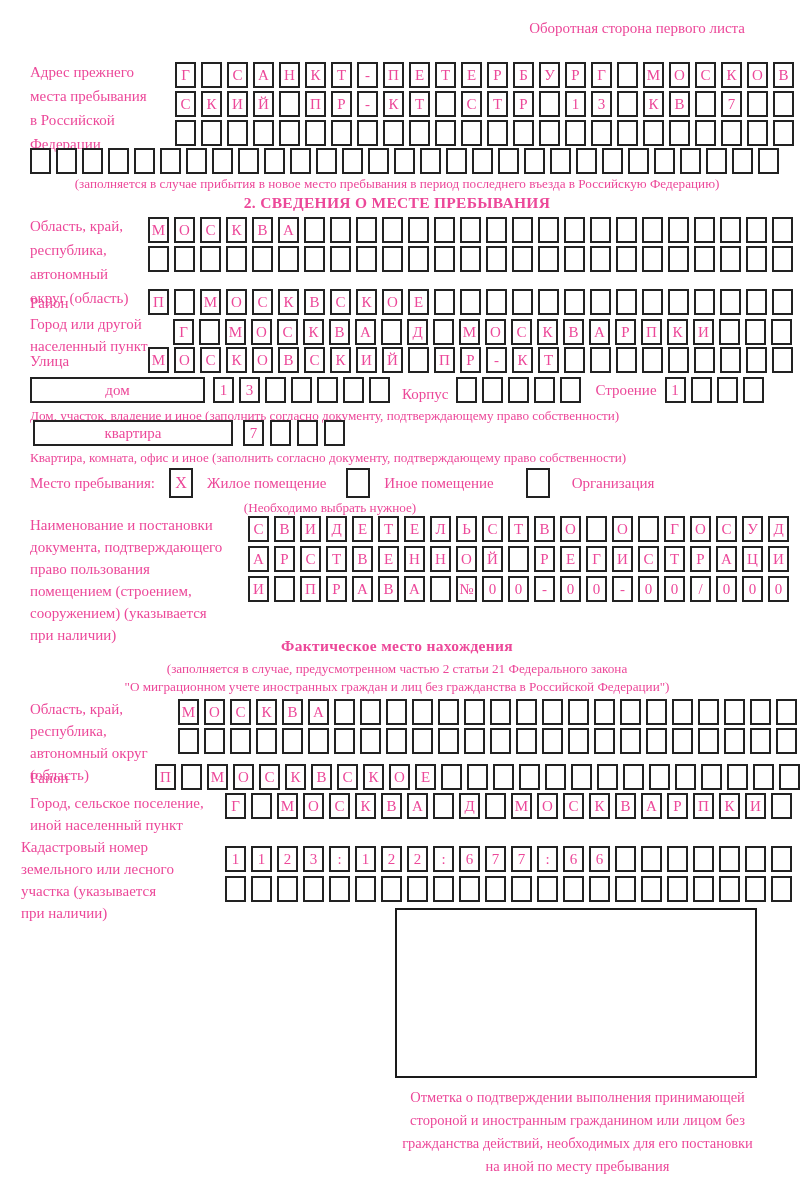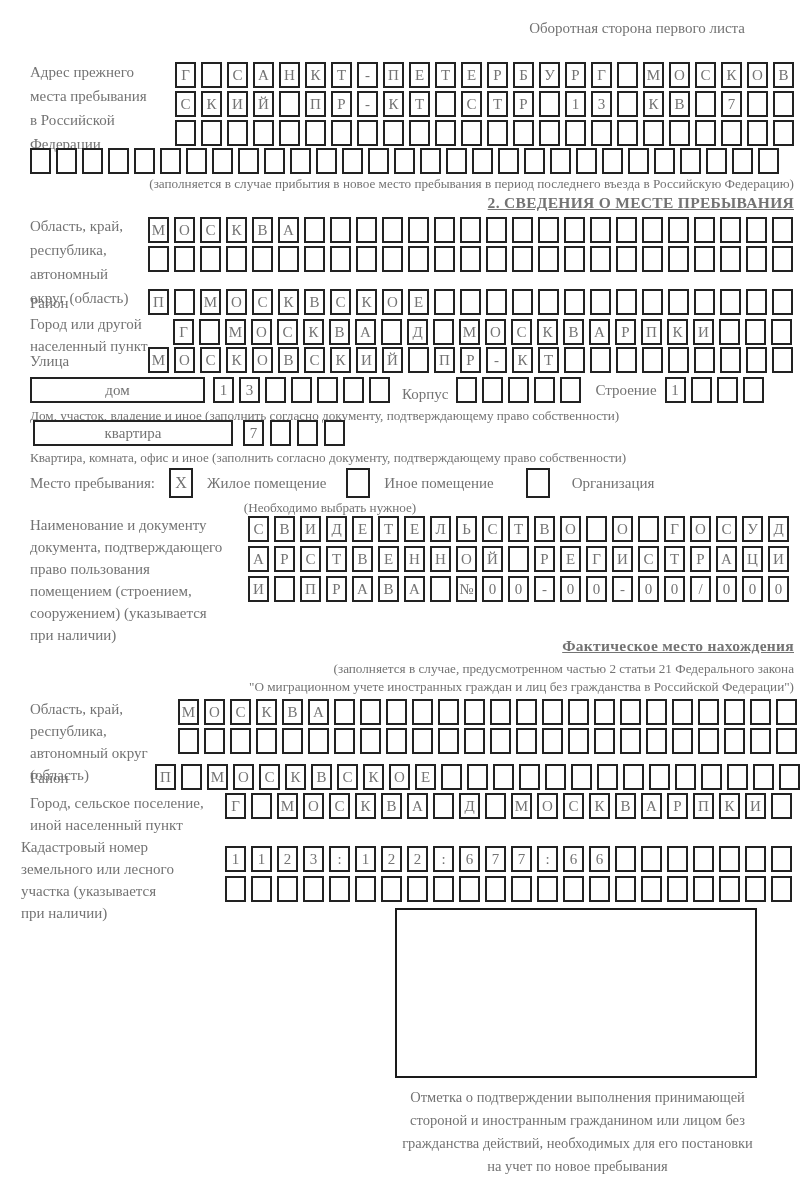--- a/index.html
+++ b/index.html
@@ -1,27 +1,27 @@
 <!DOCTYPE html>
 <html><head>
 <meta charset="utf-8">
 <style>
   html,body { margin:0; padding:0; background:#ffffff; }
   .page {
     position:relative; width:800px; height:1180px; background:#fff;
-    font-family:"Liberation Serif","DejaVu Serif",serif; color:#737373;
+    font-family:"Liberation Serif","DejaVu Serif",serif; color:#ec4899;
     overflow:hidden;
   }
   .abs { position:absolute; }
   .pg-note { font-size:15px; }
   .lbl { font-size:15px; line-height:24px; }
   .lbl-tight { font-size:15px; line-height:22px; }
   .caption { font-size:13.2px; }
-  .center { left:0; width:794px; text-align:right; }
-  .sec-title { font-size:15.5px; font-weight:bold; letter-spacing:0.3px;text-decoration:underline; }
+  .center { left:0; width:794px; text-align:center; }
+  .sec-title { font-size:15.5px; font-weight:bold; letter-spacing:0.3px; }
   .cellrow { display:flex; gap:5px; }
   .cell {
     box-sizing:border-box; flex:0 0 auto;
     width:21px; height:26px; border:2px solid #222;
     display:flex; align-items:center; justify-content:center;
     font-size:15px; background:#fff;
   }
   .inline-row { display:flex; align-items:center; }
   .bigbox {
     box-sizing:border-box; height:26px; border:2px solid #222;
@@ -358,21 +358,21 @@
     <span class="checkbox">X</span>
     <span class="inl-lbl">Жилое помещение</span>
     <span class="checkbox" style="margin-left:6px;"></span>
     <span class="inl-lbl">Иное помещение</span>
     <span class="checkbox" style="margin-left:18px;"></span>
     <span class="inl-lbl" style="margin-left:8px;">Организация</span>
   </div>
   <div class="abs caption" style="left:160px; top:500px; width:340px; text-align:center;">(Необходимо выбрать нужное)</div>
 
   <div class="abs lbl-tight" style="left:30px; top:514px; width:215px;">
-      <div>Наименование и документу</div>
+      <div>Наименование и постановки</div>
       <div>документа, подтверждающего</div>
       <div>право пользования</div>
       <div>помещением (строением,</div>
       <div>сооружением) (указывается</div>
       <div>при наличии)</div>
     </div>
   <div class="abs cellrow" style="left:248px; top:516px;">
       <span class="cell">С</span>
       <span class="cell">В</span>
       <span class="cell">И</span>
@@ -616,16 +616,16 @@
       <span class="cell"></span>
       <span class="cell"></span>
       <span class="cell"></span>
     </div>
 
   <div class="abs stamp-box" style="left:395px; top:908px; width:362px; height:170px;"></div>
   <div class="abs stamp-caption" style="left:385px; top:1086px; width:385px;">
       <div>Отметка о подтверждении выполнения принимающей</div>
       <div>стороной и иностранным гражданином или лицом без</div>
       <div>гражданства действий, необходимых для его постановки</div>
-      <div>на учет по новое пребывания</div>
+      <div>на иной по месту пребывания</div>
     </div>
 
 </div>
 
 </body></html>

